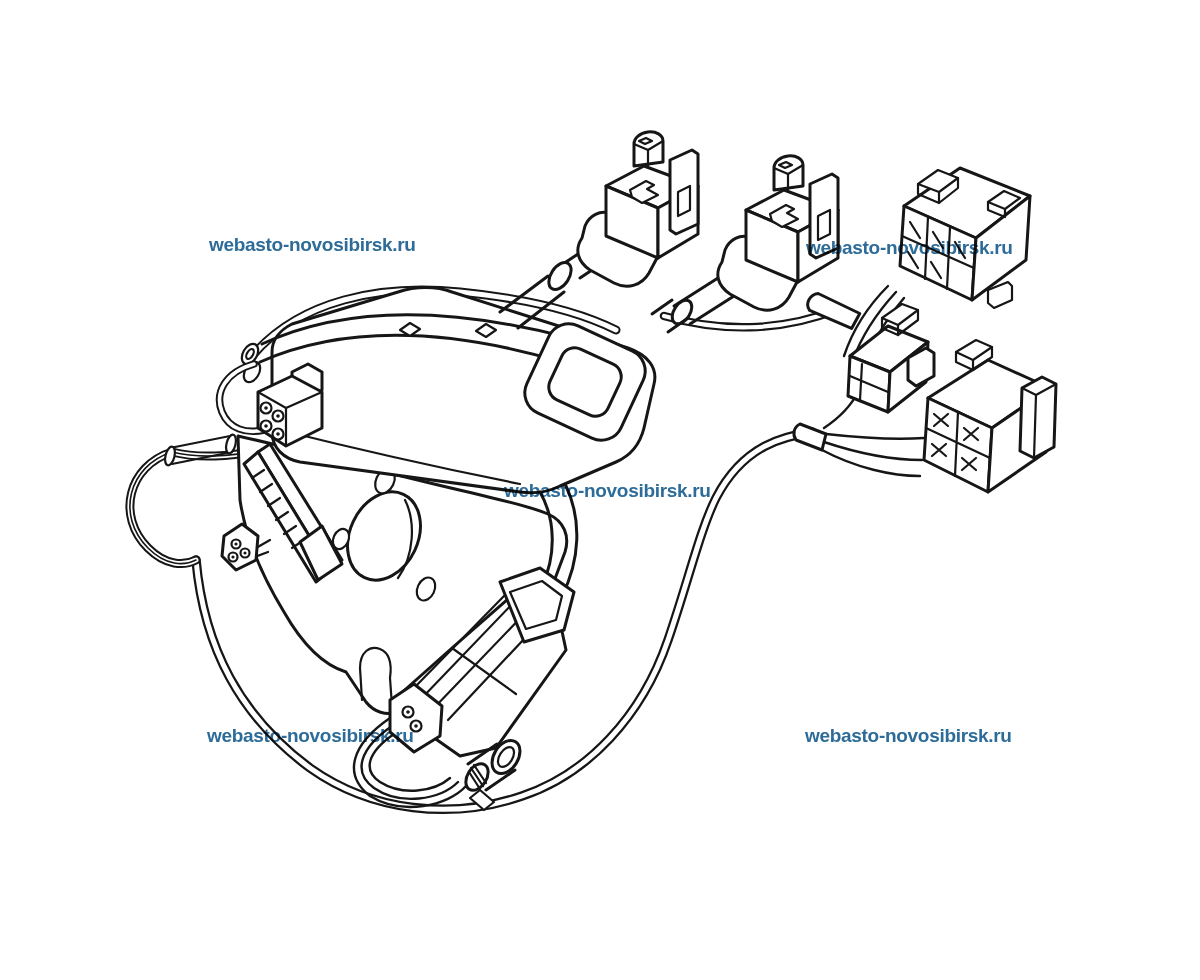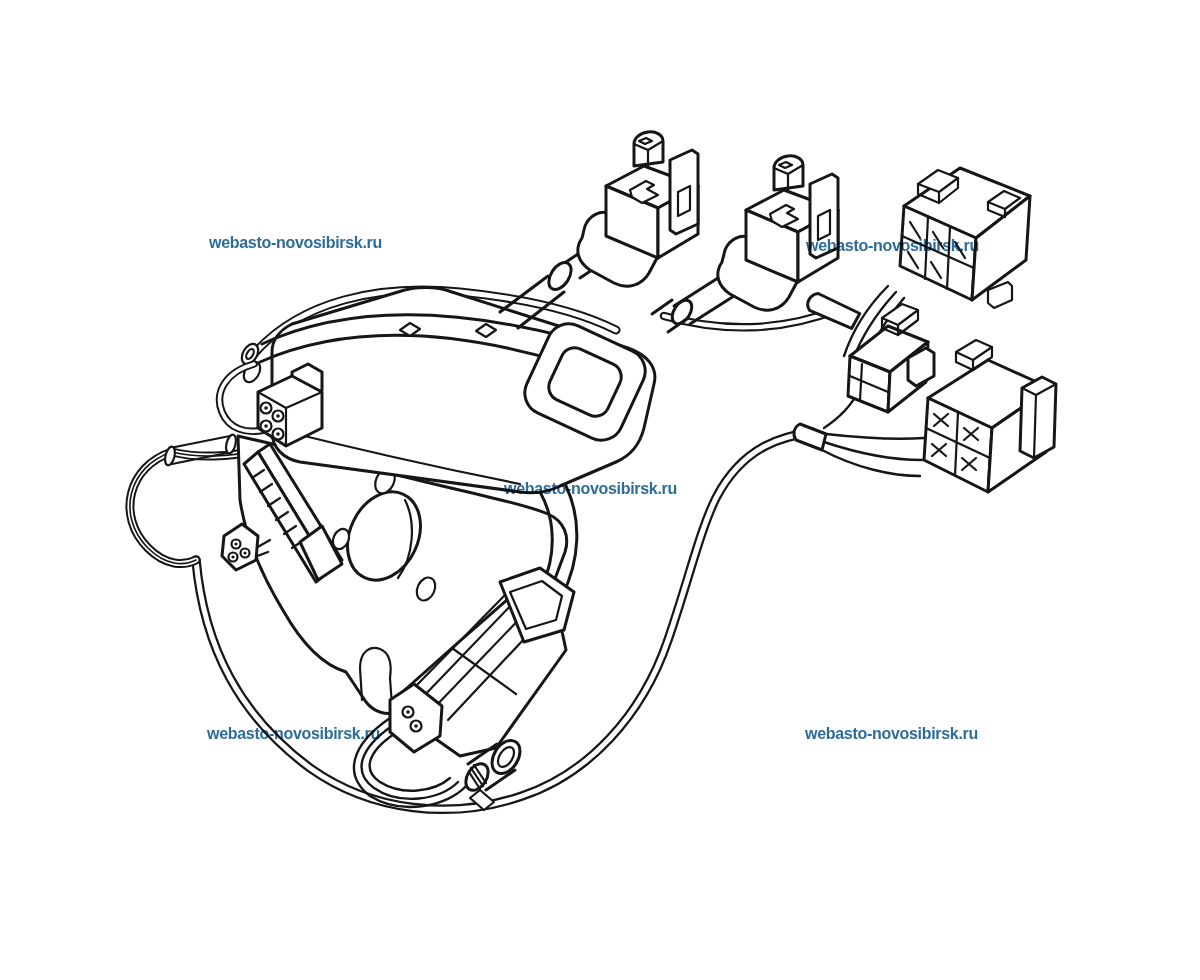--- a/index.html
+++ b/index.html
@@ -9,21 +9,21 @@
   
   .f  {fill:#ffffff;stroke:var(--line,#161616);stroke-width:3;stroke-linejoin:round;stroke-linecap:round;}
   .fd {fill:#ffffff;stroke:var(--line,#161616);stroke-width:2.2;stroke-linejoin:round;stroke-linecap:round;}
   .s  {fill:none;stroke:var(--line,#161616);stroke-width:3;stroke-linejoin:round;stroke-linecap:round;}
   .t  {fill:none;stroke:var(--line,#161616);stroke-width:2.2;stroke-linejoin:round;stroke-linecap:round;}
   .w1 {fill:none;stroke:var(--line,#161616);stroke-width:2.4;stroke-linecap:round;}
   .co {fill:none;stroke:var(--line,#161616);stroke-linecap:round;}  
   .ci {fill:none;stroke:#ffffff;stroke-linecap:round;}              
   .dot{fill:var(--line,#161616);stroke:none;}
   
-  .wm{position:absolute;font-weight:bold;font-size:16px;letter-spacing:-0.3px;
+  .wm{position:absolute;font-weight:bold;font-size:19px;letter-spacing:-0.3px;
       color:var(--wm,#2d6c99);white-space:nowrap;mix-blend-mode:multiply;user-select:none;}
 </style>
 </head>
 <body style="background: rgb(255, 255, 255);">
 
 <div class="stage">
 
 <svg width="1200" height="980" viewBox="0 0 1200 980">
 
   <g>

